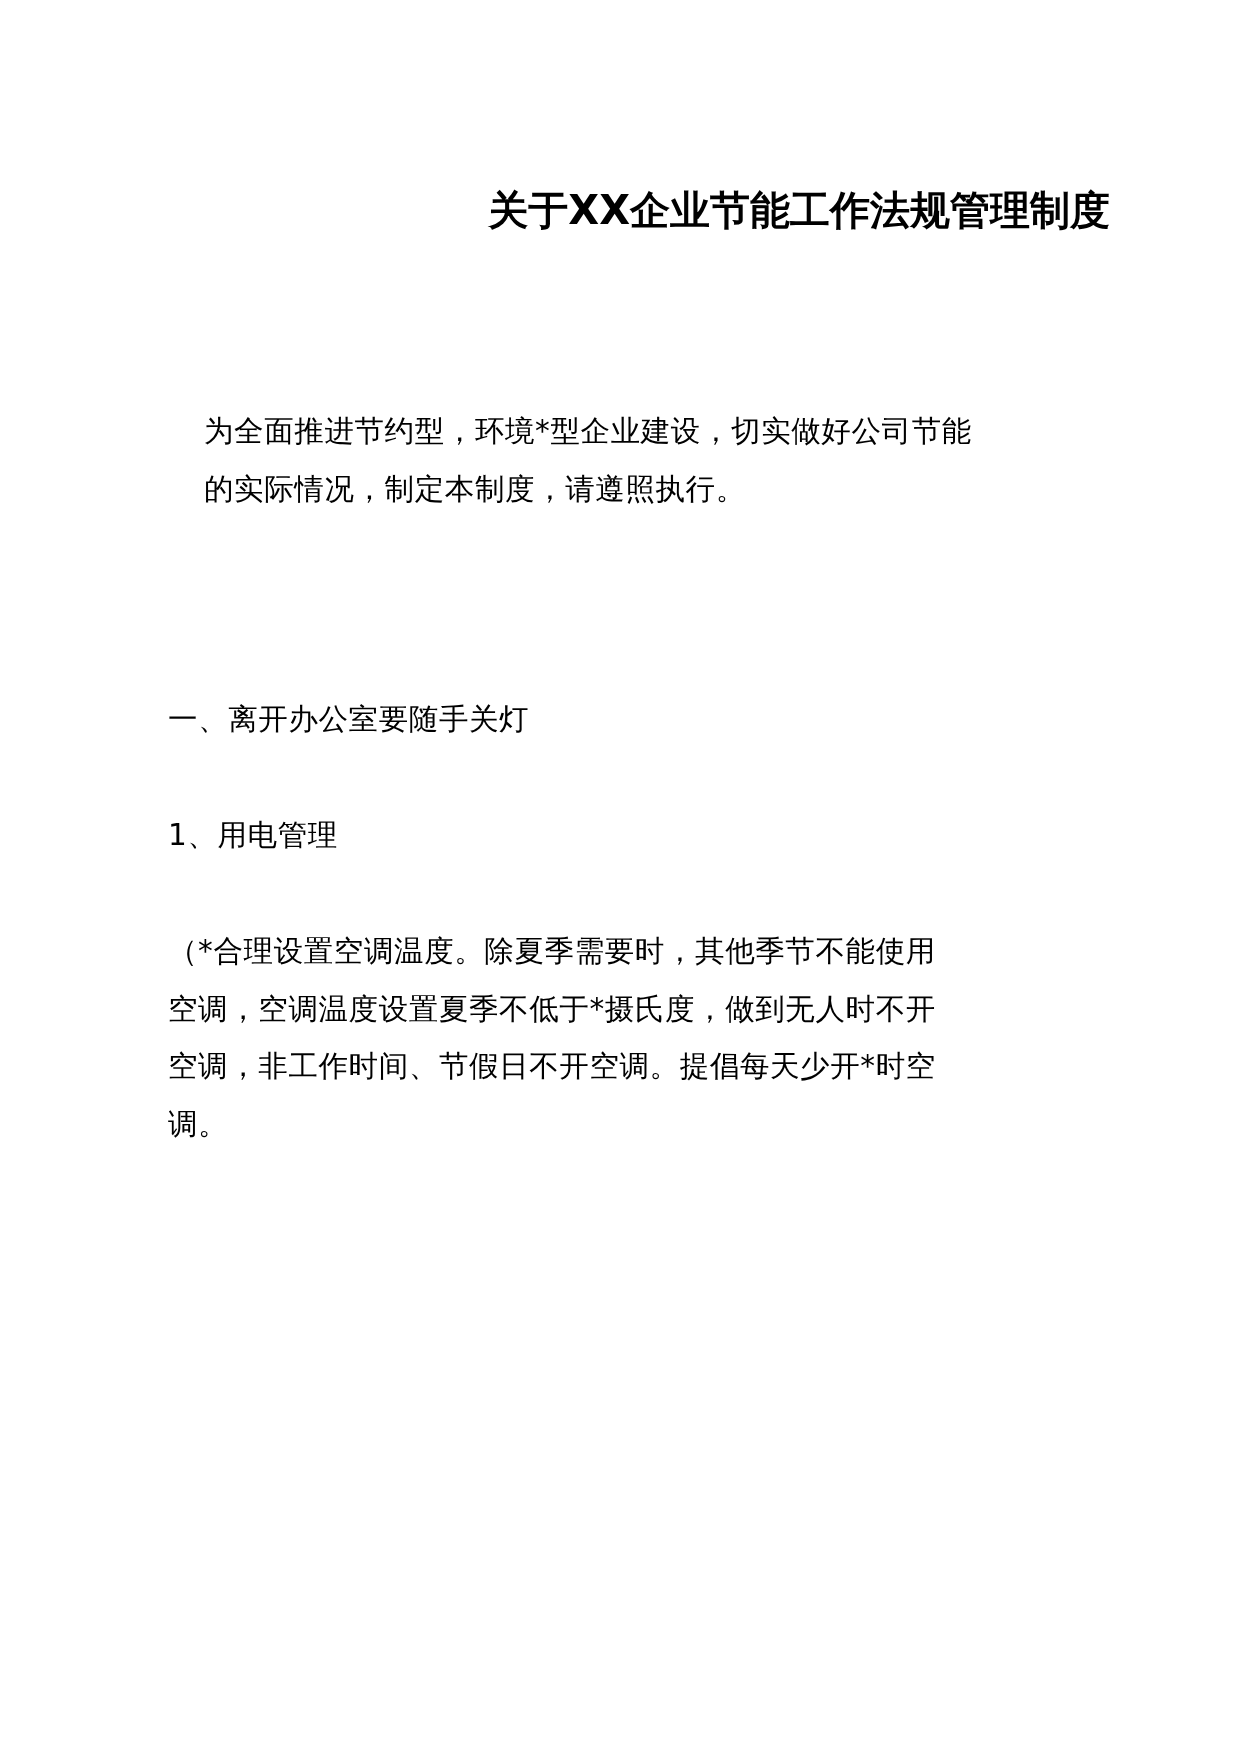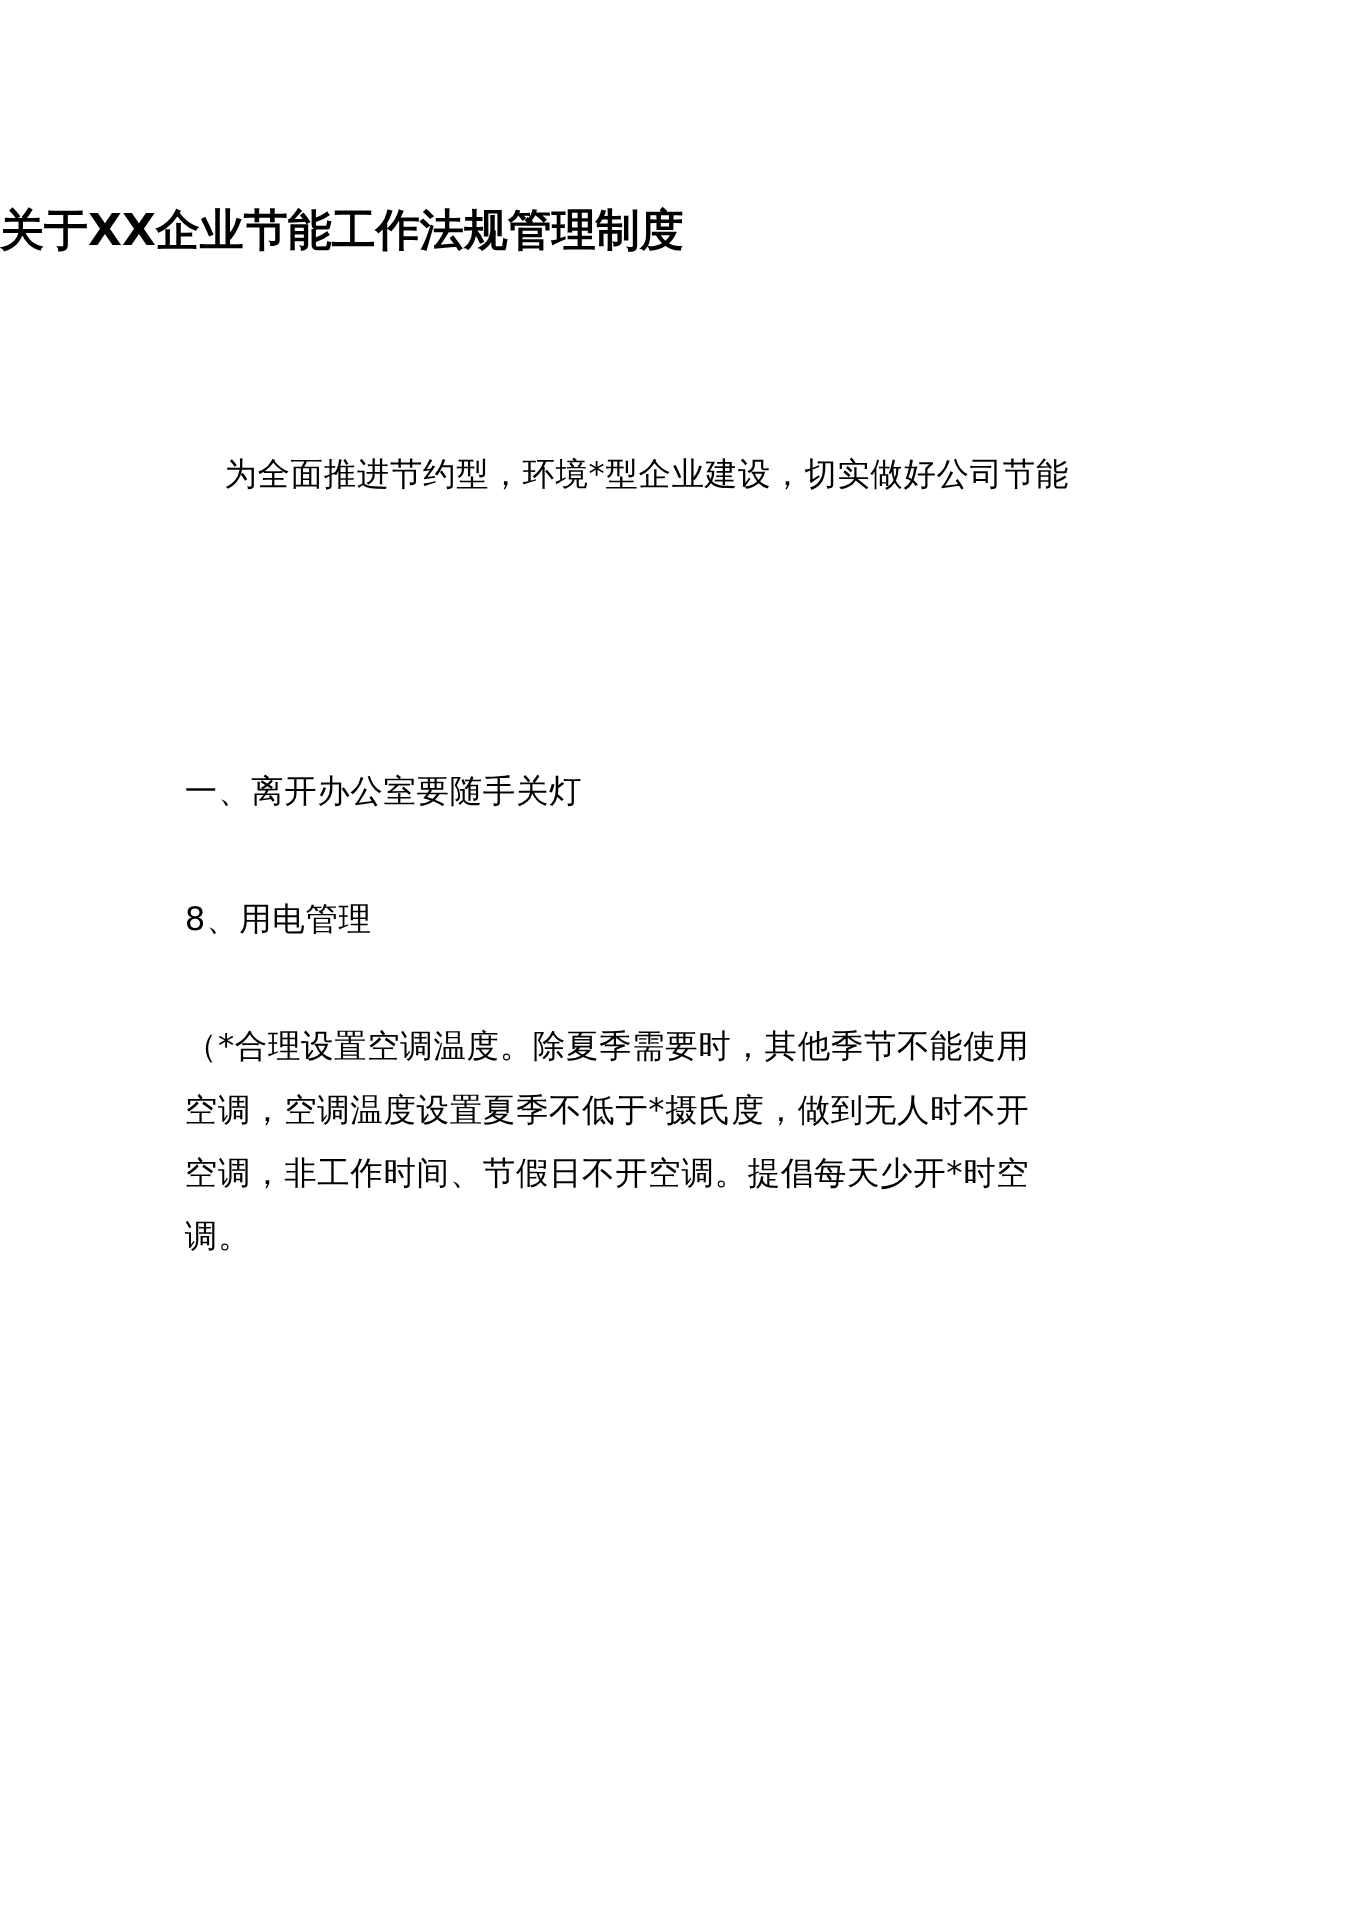--- a/index.html
+++ b/index.html
@@ -21,21 +21,21 @@
       top: 0;
       width: 1240px;
       height: 1754px;
       background: #ffffff;
     }
     .title {
       position: absolute;
       left: 0;
       width: 1110px;
       top: 182px;
-      text-align: left;
+      text-align: right;
       font-size: 40px;
       font-weight: bold;
       line-height: 56px;
       letter-spacing: 0px;
       margin: 0;
     }
     .para {
       position: absolute;
       left: 168px;
       width: 775px;
@@ -60,25 +60,26 @@
   </style>
 </head>
 <body>
 
 <div class="page">
 
   <h1 class="title">关于XX企业节能工作法规管理制度</h1>
 
   <div class="para" style="top:403px;margin-left:36px;">
     <span class="line">为全面推进节约型，环境*型企业建设，切实做好公司节能</span>
+    <span class="line">的实际情况，制定本制度，请遵照执行。</span>
   </div>
 
   <div class="heading" style="top:691px;">一、离开办公室要随手关灯</div>
 
-  <div class="heading" style="top:807px;">8、用电管理</div>
+  <div class="heading" style="top:807px;">1、用电管理</div>
 
   <div class="para" style="top:923px;">
     <span class="line">（*合理设置空调温度。除夏季需要时，其他季节不能使用</span>
     <span class="line">空调，空调温度设置夏季不低于*摄氏度，做到无人时不开</span>
     <span class="line">空调，非工作时间、节假日不开空调。提倡每天少开*时空</span>
     <span class="line">调。</span>
   </div>
 
 
 </div>

